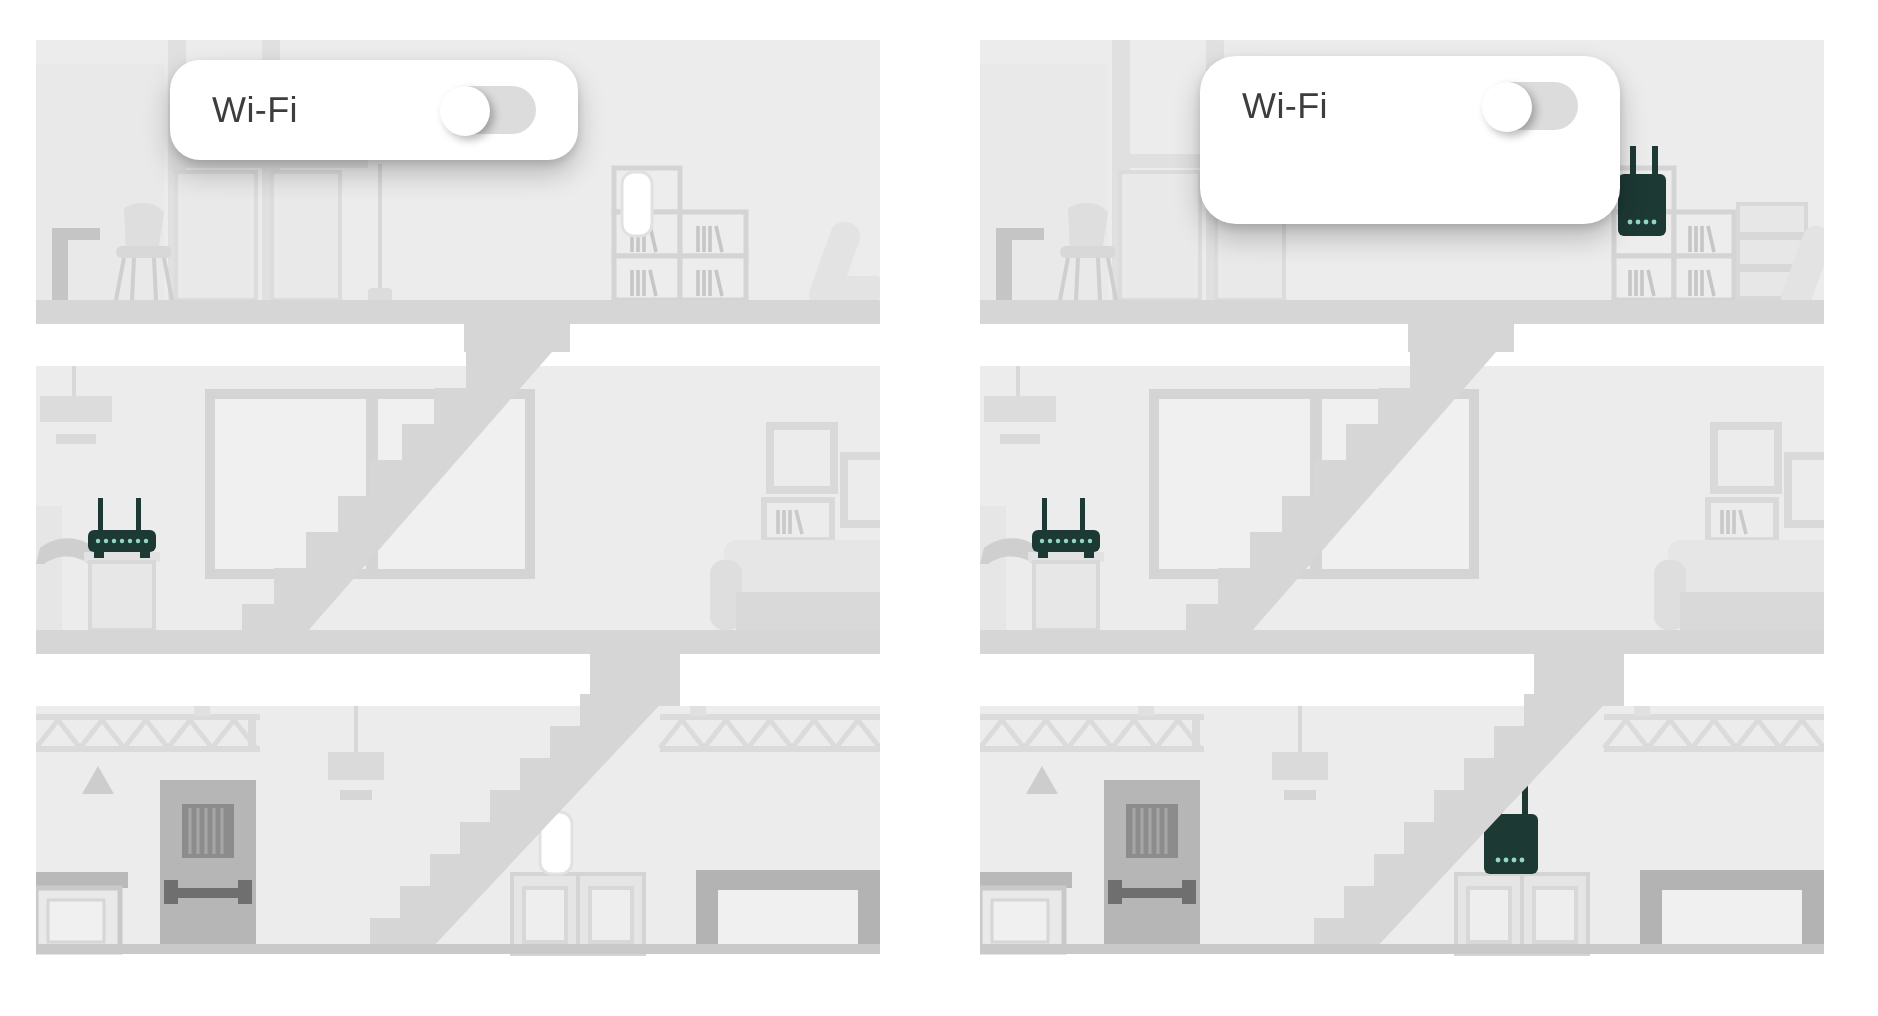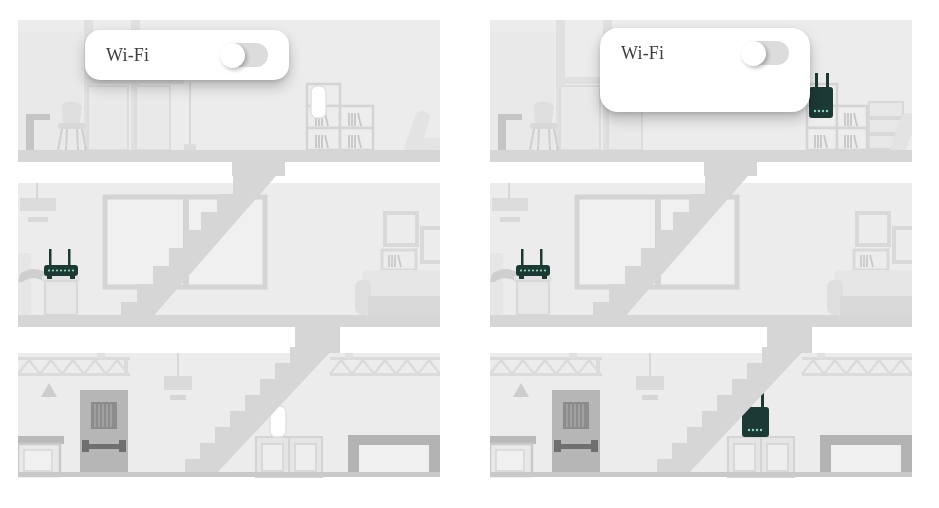--- a/index.html
+++ b/index.html
@@ -1,18 +1,18 @@
 <!DOCTYPE html>
 <html><head>
 <meta charset="utf-8">
 <style>
   html,body{margin:0;padding:0;background:#ffffff;}
   .canvas{position:relative;width:939px;height:508px;background:#ffffff;overflow:hidden;
           font-family:"Liberation Sans",sans-serif;}
-  .panel{position:absolute;top:20px;width:422px;height:470px;font-family:Liberation Serif, serif;}
+  .panel{position:absolute;top:20px;width:422px;height:470px;}
   .panel-left{left:18px;}
   .panel-right{left:490px;}
   svg.scene{position:absolute;left:0;top:0;overflow:hidden;}
   .wifi-card{position:absolute;background:#ffffff;border-radius:15px;
              box-shadow:0 7px 14px rgba(0,0,0,.22),0 2px 4px rgba(0,0,0,.12);
              display:flex;align-items:center;box-sizing:border-box;}
   .panel-left  .wifi-card{left:67px;top:10px;width:204px;height:50px;}
   .panel-right .wifi-card{left:110px;top:8px;width:210px;height:84px;border-radius:18px;
                           align-items:flex-start;padding-top:13px;}
   .card-row{display:flex;align-items:center;width:100%;}

